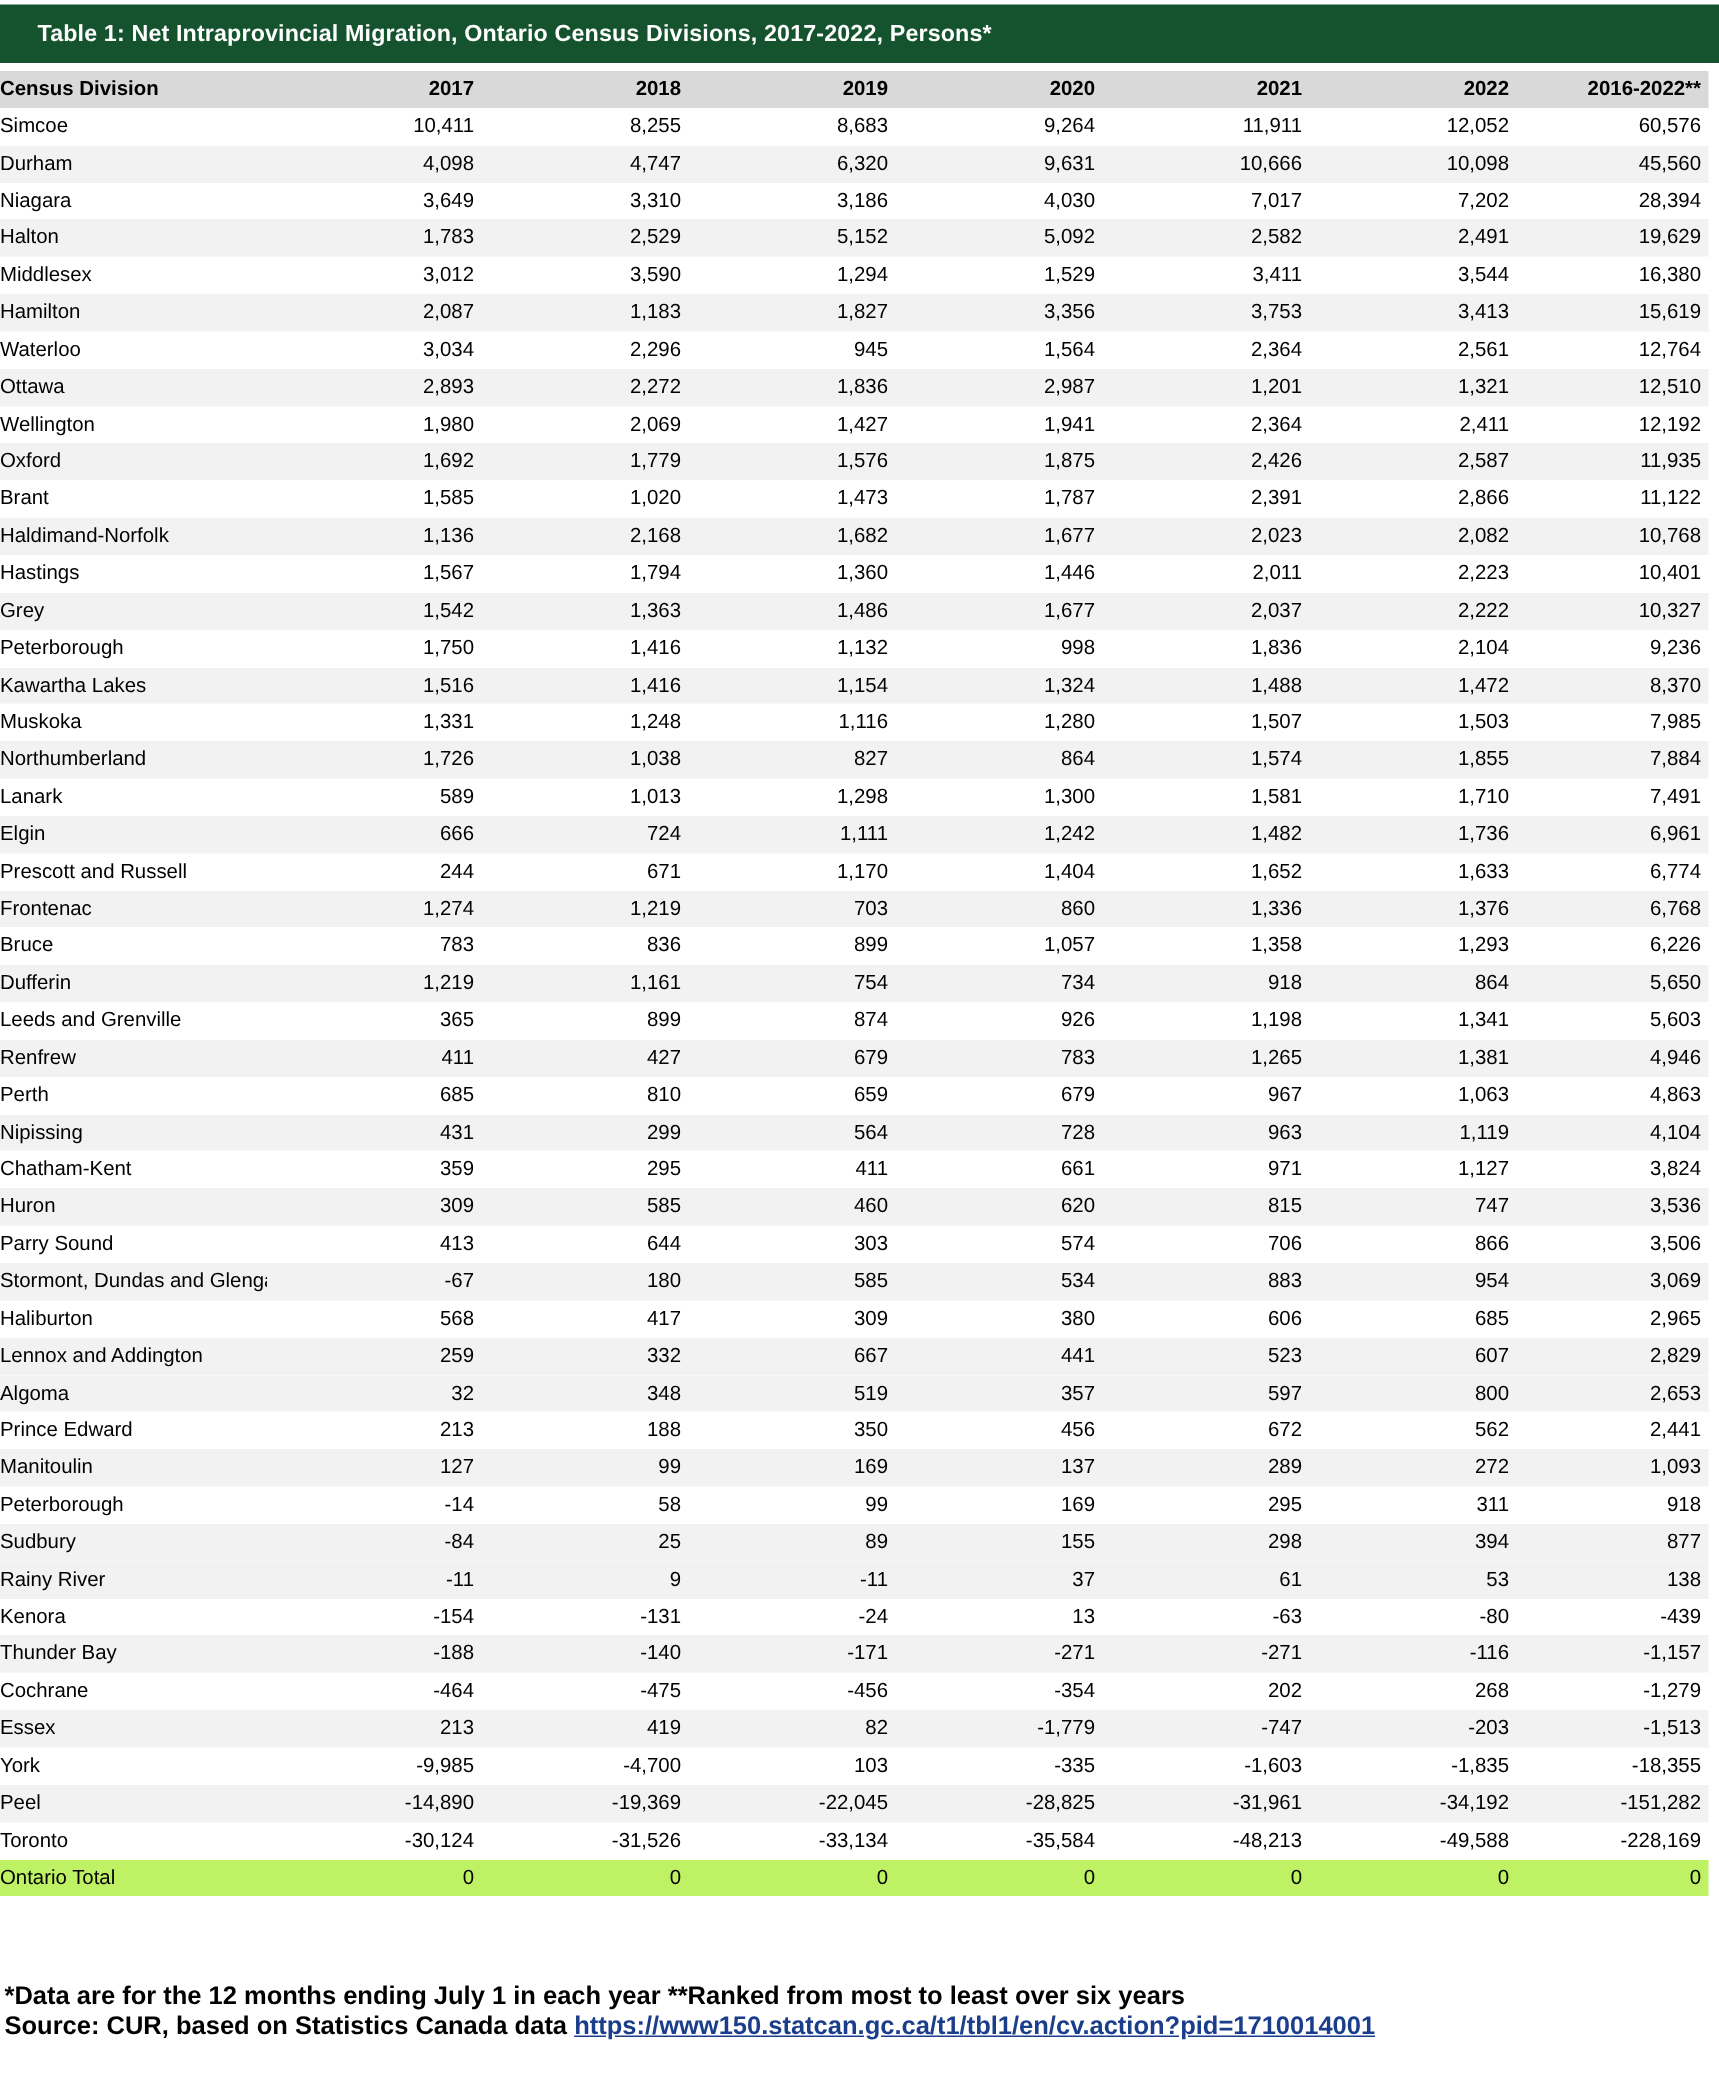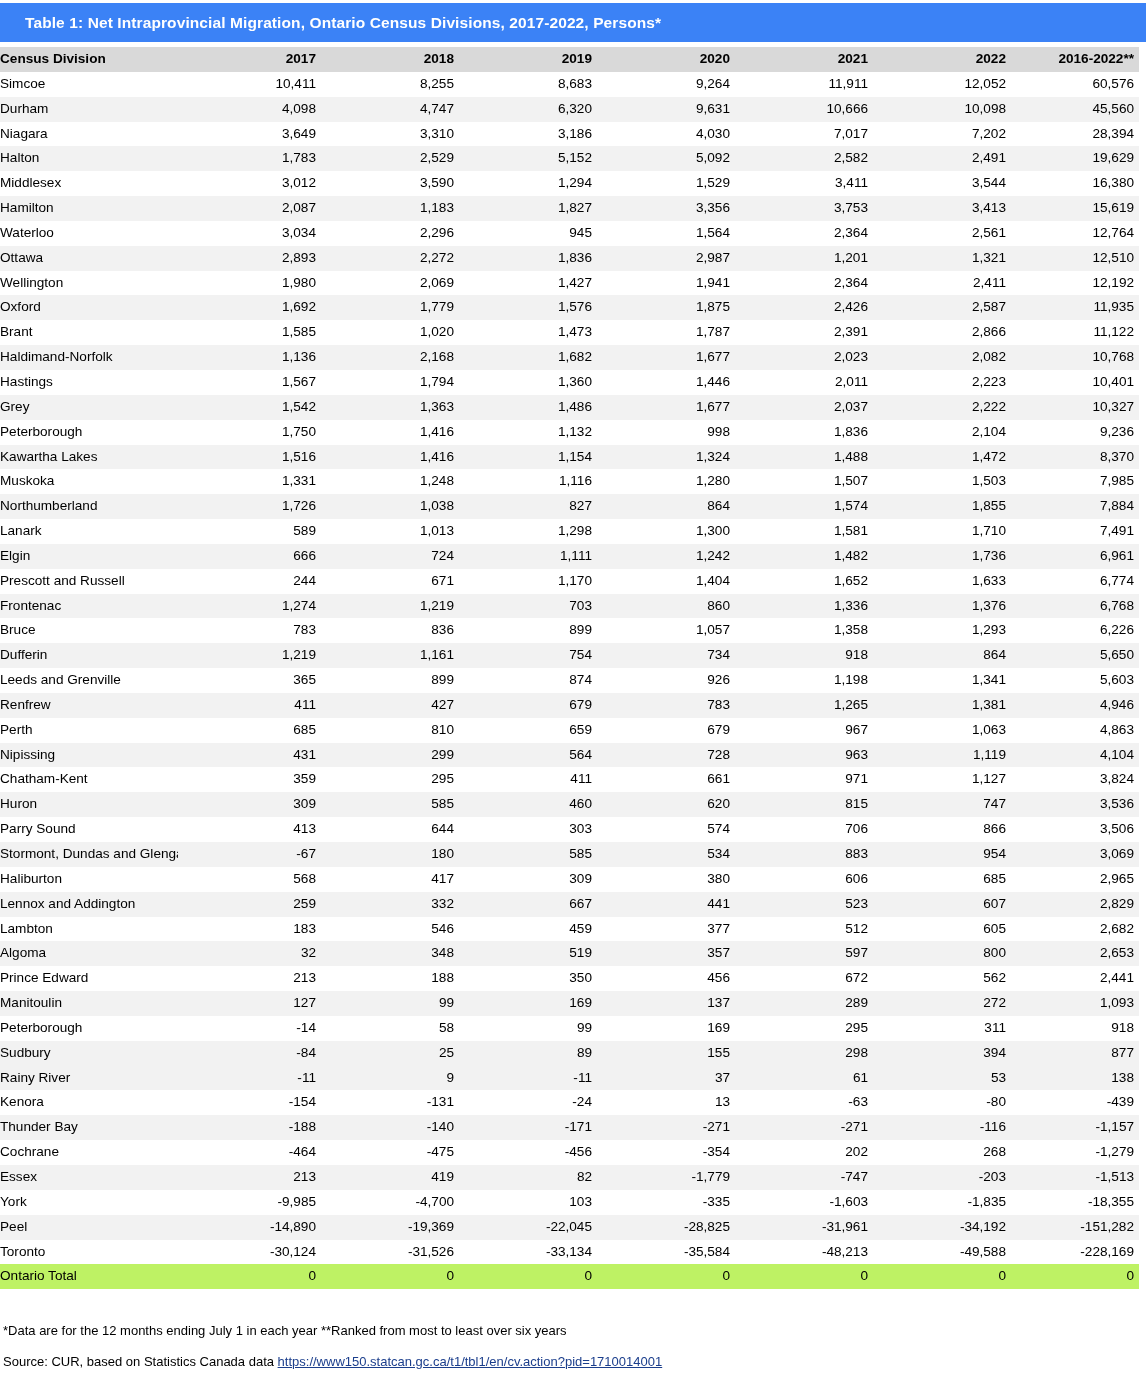--- a/index.html
+++ b/index.html
@@ -21,21 +21,21 @@
     box-sizing: border-box;
   }
 
   
   .title-bar {
     position: absolute;
     left: 0;
     top: 3px;
     width: 1146px;
     height: 39px;
-    background: #3b82f6;
+    background: #14532d;
     display: flex;
     align-items: center;
   }
   .title-text {
     color: #ffffff;
     font-size: 15.5px;
     font-weight: bold;
     padding-left: 25px;
     letter-spacing: 0.1px;
     white-space: nowrap;
@@ -85,32 +85,33 @@
   tbody tr.odd  td { background: #ffffff; }
   tbody tr.even td { background: #f2f2f2; }
   tbody tr.total td { background: #bef264; }
 
   
   .footnotes {
     position: absolute;
     left: 0;
     top: 1322px;
     width: 1072px;
-    font-size: 13px;
+    font-size: 17px;
+    font-weight: bold;
   }
   .footnote-line {
     padding-left: 3px;
     line-height: 17px;
     white-space: nowrap;
   }
   .source-line {
     padding-left: 3px;
     line-height: 17px;
     white-space: nowrap;
-    margin-top: 14px;
+    margin-top: 3px;
   }
   a.source-link {
     color: #1b3e8c;
     text-decoration: underline;
   }
 </style>
 </head>
 <body>
 
 <div id="page">
@@ -466,30 +467,20 @@
         <tr class="even">
           <td class="col-name">Lennox and Addington</td>
           <td class="col-num">259</td>
           <td class="col-num">332</td>
           <td class="col-num">667</td>
           <td class="col-num">441</td>
           <td class="col-num">523</td>
           <td class="col-num">607</td>
           <td class="col-num last">2,829</td>
         </tr>
-        <tr class="odd">
-          <td class="col-name">Lambton</td>
-          <td class="col-num">183</td>
-          <td class="col-num">546</td>
-          <td class="col-num">459</td>
-          <td class="col-num">377</td>
-          <td class="col-num">512</td>
-          <td class="col-num">605</td>
-          <td class="col-num last">2,682</td>
-        </tr>
         <tr class="even">
           <td class="col-name">Algoma</td>
           <td class="col-num">32</td>
           <td class="col-num">348</td>
           <td class="col-num">519</td>
           <td class="col-num">357</td>
           <td class="col-num">597</td>
           <td class="col-num">800</td>
           <td class="col-num last">2,653</td>
         </tr>

